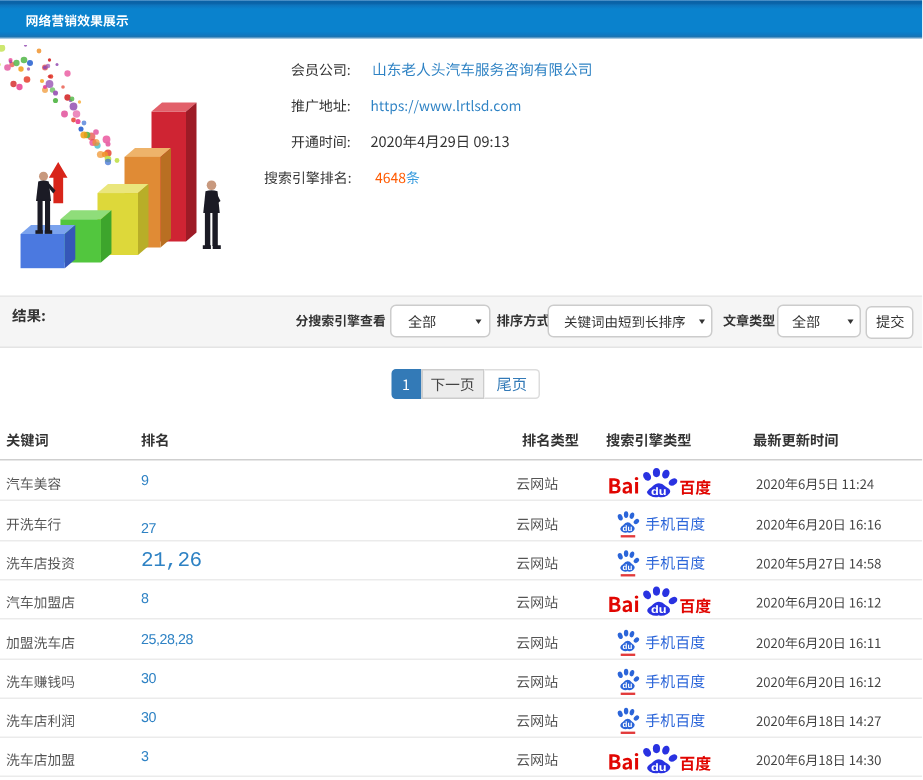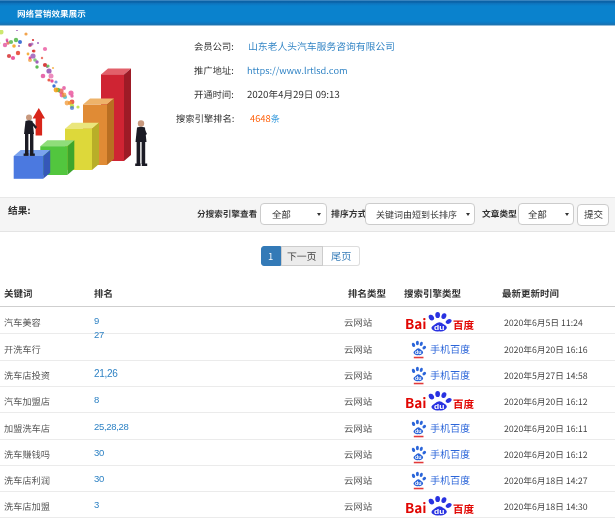--- a/index.html
+++ b/index.html
@@ -230,21 +230,21 @@
       <g transform="translate(47.9,0)">
         <path d="M0.6 -8.5H10.0V-7.2H0.6ZM2.6 -3.4H8.1V-2.3H2.6ZM2.7 -0.9H8.0V0.3H2.7ZM4.6 -8.0 6.1 -7.7Q6.0 -7.3 5.9 -6.8Q5.7 -6.4 5.6 -6.0Q5.5 -5.6 5.4 -5.3L4.2 -5.6Q4.3 -5.9 4.3 -6.4Q4.4 -6.8 4.5 -7.2Q4.5 -7.6 4.6 -8.0ZM1.7 -6.0H9.0V0.9H7.7V-4.8H3.0V0.9H1.7Z M13.3 -6.0H20.6V-5.0H13.3ZM13.3 -2.9H19.2V-1.9H13.3ZM14.7 -6.7H15.9V-4.3H17.8V-6.7H19.1V-3.3H14.7ZM18.8 -2.9H19.1L19.3 -2.9L20.1 -2.5Q19.7 -1.7 19.0 -1.1Q18.3 -0.5 17.4 -0.1Q16.5 0.3 15.5 0.5Q14.5 0.8 13.3 0.9Q13.3 0.7 13.1 0.3Q13.0 0.0 12.8 -0.2Q13.8 -0.3 14.8 -0.4Q15.7 -0.6 16.5 -0.9Q17.3 -1.2 17.9 -1.7Q18.5 -2.1 18.8 -2.7ZM15.1 -2.1Q15.7 -1.6 16.5 -1.1Q17.4 -0.7 18.5 -0.5Q19.6 -0.3 20.9 -0.2Q20.8 -0.0 20.6 0.2Q20.5 0.4 20.4 0.6Q20.2 0.8 20.2 0.9Q18.8 0.8 17.7 0.5Q16.5 0.2 15.6 -0.4Q14.7 -0.9 14.0 -1.7ZM12.4 -8.1H20.7V-6.9H12.4ZM11.8 -8.1H13.0V-5.3Q13.0 -4.6 13.0 -3.8Q13.0 -3.0 12.9 -2.1Q12.8 -1.3 12.6 -0.5Q12.4 0.3 12.0 0.9Q11.9 0.8 11.7 0.7Q11.5 0.6 11.2 0.5Q11.0 0.4 10.9 0.4Q11.2 -0.2 11.4 -1.0Q11.6 -1.7 11.6 -2.4Q11.7 -3.2 11.8 -3.9Q11.8 -4.6 11.8 -5.3ZM15.5 -8.8 16.8 -9.1Q17.0 -8.7 17.1 -8.3Q17.3 -7.9 17.3 -7.6L16.0 -7.3Q15.9 -7.6 15.8 -8.0Q15.7 -8.5 15.5 -8.8Z" fill="#e10602"></path>
       </g>
     </svg>
     <svg class="t" style="left:503.5px;top:325.5px" width="80" height="4">
       <path d="M0.4 0.0V-0.5Q1.4 -1.3 2.0 -2.1Q2.7 -2.8 3.0 -3.4Q3.3 -4.0 3.3 -4.6Q3.3 -4.9 3.2 -5.2Q3.1 -5.5 2.8 -5.7Q2.5 -5.8 2.1 -5.8Q1.7 -5.8 1.4 -5.6Q1.1 -5.4 0.8 -5.1L0.3 -5.6Q0.7 -6.0 1.2 -6.2Q1.6 -6.5 2.2 -6.5Q2.8 -6.5 3.2 -6.3Q3.6 -6.0 3.9 -5.6Q4.1 -5.2 4.1 -4.6Q4.1 -4.0 3.8 -3.3Q3.5 -2.7 2.9 -2.0Q2.3 -1.3 1.6 -0.6Q1.8 -0.6 2.1 -0.7Q2.4 -0.7 2.6 -0.7H4.4V0.0Z M7.2 0.1Q6.6 0.1 6.2 -0.3Q5.7 -0.6 5.5 -1.4Q5.3 -2.1 5.3 -3.2Q5.3 -4.3 5.5 -5.0Q5.7 -5.8 6.2 -6.1Q6.6 -6.5 7.2 -6.5Q7.9 -6.5 8.3 -6.1Q8.7 -5.8 9.0 -5.0Q9.2 -4.3 9.2 -3.2Q9.2 -2.1 9.0 -1.4Q8.7 -0.6 8.3 -0.3Q7.9 0.1 7.2 0.1ZM7.2 -0.5Q7.6 -0.5 7.9 -0.8Q8.2 -1.1 8.3 -1.7Q8.5 -2.3 8.5 -3.2Q8.5 -4.1 8.3 -4.7Q8.2 -5.3 7.9 -5.6Q7.6 -5.9 7.2 -5.9Q6.9 -5.9 6.6 -5.6Q6.3 -5.3 6.2 -4.7Q6.0 -4.1 6.0 -3.2Q6.0 -2.3 6.2 -1.7Q6.3 -1.1 6.6 -0.8Q6.9 -0.5 7.2 -0.5Z M10.0 0.0V-0.5Q11.0 -1.3 11.7 -2.1Q12.3 -2.8 12.6 -3.4Q13.0 -4.0 13.0 -4.6Q13.0 -4.9 12.8 -5.2Q12.7 -5.5 12.4 -5.7Q12.2 -5.8 11.8 -5.8Q11.4 -5.8 11.1 -5.6Q10.7 -5.4 10.5 -5.1L10.0 -5.6Q10.4 -6.0 10.8 -6.2Q11.3 -6.5 11.9 -6.5Q12.5 -6.5 12.9 -6.3Q13.3 -6.0 13.5 -5.6Q13.7 -5.2 13.7 -4.6Q13.7 -4.0 13.4 -3.3Q13.1 -2.7 12.6 -2.0Q12.0 -1.3 11.2 -0.6Q11.5 -0.6 11.8 -0.7Q12.0 -0.7 12.3 -0.7H14.0V0.0Z M16.9 0.1Q16.3 0.1 15.9 -0.3Q15.4 -0.6 15.2 -1.4Q14.9 -2.1 14.9 -3.2Q14.9 -4.3 15.2 -5.0Q15.4 -5.8 15.9 -6.1Q16.3 -6.5 16.9 -6.5Q17.5 -6.5 18.0 -6.1Q18.4 -5.8 18.6 -5.0Q18.9 -4.3 18.9 -3.2Q18.9 -2.1 18.6 -1.4Q18.4 -0.6 18.0 -0.3Q17.5 0.1 16.9 0.1ZM16.9 -0.5Q17.3 -0.5 17.5 -0.8Q17.8 -1.1 18.0 -1.7Q18.1 -2.3 18.1 -3.2Q18.1 -4.1 18.0 -4.7Q17.8 -5.3 17.5 -5.6Q17.3 -5.9 16.9 -5.9Q16.5 -5.9 16.3 -5.6Q16.0 -5.3 15.8 -4.7Q15.7 -4.1 15.7 -3.2Q15.7 -2.3 15.8 -1.7Q16.0 -1.1 16.3 -0.8Q16.5 -0.5 16.9 -0.5Z M21.7 -7.3 22.4 -7.2Q22.1 -6.5 21.8 -5.9Q21.5 -5.3 21.1 -4.8Q20.7 -4.3 20.3 -3.9Q20.3 -4.0 20.2 -4.0Q20.1 -4.1 19.9 -4.2Q19.8 -4.3 19.8 -4.3Q20.2 -4.7 20.5 -5.2Q20.9 -5.6 21.2 -6.2Q21.5 -6.8 21.7 -7.3ZM21.6 -6.3H27.2V-5.6H21.3ZM21.2 -4.3H27.0V-3.7H21.8V-1.6H21.2ZM19.7 -1.9H27.6V-1.3H19.7ZM23.8 -5.9H24.4V0.7H23.8Z M30.6 0.1Q30.2 0.1 29.8 -0.1Q29.4 -0.3 29.1 -0.7Q28.8 -1.1 28.7 -1.7Q28.5 -2.2 28.5 -3.0Q28.5 -4.0 28.7 -4.6Q28.9 -5.3 29.2 -5.7Q29.5 -6.1 30.0 -6.3Q30.4 -6.5 30.9 -6.5Q31.4 -6.5 31.7 -6.3Q32.1 -6.1 32.4 -5.8L31.9 -5.4Q31.7 -5.6 31.5 -5.7Q31.2 -5.8 30.9 -5.8Q30.4 -5.8 30.1 -5.6Q29.7 -5.3 29.5 -4.7Q29.2 -4.1 29.2 -3.0Q29.2 -2.2 29.4 -1.7Q29.6 -1.1 29.9 -0.8Q30.2 -0.5 30.6 -0.5Q30.9 -0.5 31.2 -0.7Q31.4 -0.9 31.6 -1.2Q31.7 -1.5 31.7 -2.0Q31.7 -2.4 31.6 -2.7Q31.5 -3.0 31.2 -3.2Q31.0 -3.4 30.6 -3.4Q30.3 -3.4 29.9 -3.2Q29.5 -3.0 29.2 -2.5L29.2 -3.1Q29.4 -3.4 29.6 -3.6Q29.9 -3.8 30.2 -3.9Q30.4 -4.0 30.7 -4.0Q31.2 -4.0 31.6 -3.7Q32.0 -3.5 32.2 -3.1Q32.5 -2.6 32.5 -2.0Q32.5 -1.3 32.2 -0.9Q32.0 -0.4 31.5 -0.1Q31.1 0.1 30.6 0.1Z M35.1 -6.8H39.6V-6.2H35.1ZM35.1 -4.8H39.6V-4.1H35.1ZM35.0 -2.7H39.6V-2.0H35.0ZM34.6 -6.8H35.3V-4.2Q35.3 -3.6 35.2 -3.0Q35.2 -2.3 35.0 -1.7Q34.8 -1.0 34.5 -0.4Q34.2 0.2 33.6 0.7Q33.5 0.6 33.5 0.5Q33.4 0.4 33.3 0.4Q33.2 0.3 33.1 0.2Q33.6 -0.2 33.9 -0.8Q34.2 -1.3 34.4 -1.9Q34.6 -2.5 34.6 -3.1Q34.6 -3.6 34.6 -4.2ZM39.3 -6.8H40.0V-0.3Q40.0 0.1 39.9 0.3Q39.8 0.4 39.5 0.5Q39.3 0.6 38.8 0.6Q38.4 0.7 37.7 0.7Q37.7 0.6 37.6 0.4Q37.6 0.3 37.5 0.2Q37.5 0.1 37.4 -0.0Q37.8 -0.0 38.1 -0.0Q38.4 -0.0 38.7 -0.0Q38.9 -0.0 39.0 -0.0Q39.2 -0.0 39.2 -0.1Q39.3 -0.1 39.3 -0.3Z M43.8 0.1Q43.3 0.1 42.9 -0.0Q42.6 -0.1 42.3 -0.3Q42.0 -0.5 41.8 -0.7L42.2 -1.3Q42.4 -1.1 42.6 -0.9Q42.8 -0.7 43.1 -0.6Q43.4 -0.5 43.7 -0.5Q44.1 -0.5 44.4 -0.7Q44.7 -0.9 44.9 -1.3Q45.1 -1.6 45.1 -2.0Q45.1 -2.7 44.7 -3.1Q44.4 -3.5 43.8 -3.5Q43.5 -3.5 43.2 -3.4Q43.0 -3.3 42.7 -3.1L42.3 -3.4L42.5 -6.4H45.6V-5.7H43.2L43.0 -3.9Q43.2 -4.0 43.5 -4.0Q43.7 -4.1 44.0 -4.1Q44.5 -4.1 45.0 -3.9Q45.4 -3.7 45.6 -3.2Q45.9 -2.8 45.9 -2.1Q45.9 -1.4 45.6 -0.9Q45.3 -0.4 44.8 -0.1Q44.4 0.1 43.8 0.1Z M47.9 -6.7H53.6V0.6H52.9V-6.1H48.6V0.6H47.9ZM48.4 -3.7H53.2V-3.1H48.4ZM48.3 -0.6H53.2V0.0H48.3Z M57.8 0.0V-0.7H59.2V-5.4H58.1V-5.9Q58.5 -6.0 58.8 -6.1Q59.1 -6.2 59.4 -6.4H60.0V-0.7H61.3V0.0Z M62.6 0.0V-0.7H64.0V-5.4H62.9V-5.9Q63.3 -6.0 63.6 -6.1Q64.0 -6.2 64.2 -6.4H64.8V-0.7H66.1V0.0Z M67.9 -3.4Q67.6 -3.4 67.5 -3.6Q67.3 -3.7 67.3 -4.0Q67.3 -4.3 67.5 -4.4Q67.6 -4.6 67.9 -4.6Q68.1 -4.6 68.3 -4.4Q68.5 -4.3 68.5 -4.0Q68.5 -3.7 68.3 -3.6Q68.1 -3.4 67.9 -3.4ZM67.9 0.1Q67.6 0.1 67.5 -0.1Q67.3 -0.2 67.3 -0.5Q67.3 -0.8 67.5 -0.9Q67.6 -1.1 67.9 -1.1Q68.1 -1.1 68.3 -0.9Q68.5 -0.8 68.5 -0.5Q68.5 -0.2 68.3 -0.1Q68.1 0.1 67.9 0.1Z M69.5 0.0V-0.5Q70.5 -1.3 71.1 -2.1Q71.8 -2.8 72.1 -3.4Q72.4 -4.0 72.4 -4.6Q72.4 -4.9 72.3 -5.2Q72.1 -5.5 71.9 -5.7Q71.6 -5.8 71.2 -5.8Q70.8 -5.8 70.5 -5.6Q70.2 -5.4 69.9 -5.1L69.4 -5.6Q69.8 -6.0 70.3 -6.2Q70.7 -6.5 71.3 -6.5Q71.9 -6.5 72.3 -6.3Q72.7 -6.0 73.0 -5.6Q73.2 -5.2 73.2 -4.6Q73.2 -4.0 72.9 -3.3Q72.6 -2.7 72.0 -2.0Q71.4 -1.3 70.7 -0.6Q70.9 -0.6 71.2 -0.7Q71.5 -0.7 71.7 -0.7H73.5V0.0Z M76.9 0.0V-4.3Q76.9 -4.6 76.9 -4.9Q76.9 -5.3 76.9 -5.5H76.9Q76.8 -5.3 76.6 -5.0Q76.5 -4.8 76.4 -4.6L74.9 -2.4H78.5V-1.8H74.1V-2.3L76.8 -6.4H77.6V0.0Z" fill="#444444"></path>
     </svg>
     <svg class="t" style="left:4.0px;top:352.5px" width="38" height="4">
       <path d="M0.8 -7.1H8.4V-6.5H0.8ZM0.5 -3.8H8.7V-3.2H0.5ZM6.0 -6.8H6.7V0.7H6.0ZM2.7 -6.8H3.4V-4.2Q3.4 -3.6 3.3 -2.9Q3.2 -2.2 3.0 -1.6Q2.8 -0.9 2.3 -0.3Q1.8 0.3 1.0 0.8Q1.0 0.7 0.9 0.6Q0.8 0.5 0.7 0.4Q0.6 0.3 0.5 0.3Q1.2 -0.2 1.7 -0.7Q2.1 -1.3 2.3 -1.8Q2.6 -2.4 2.6 -3.0Q2.7 -3.6 2.7 -4.2Z M12.0 -3.9H18.0V-3.2H12.0ZM13.1 -6.2H17.7V-5.6H13.1ZM14.7 -7.7H15.4V-3.6H14.7ZM13.2 -7.6 13.9 -7.5Q13.8 -6.8 13.6 -6.2Q13.4 -5.6 13.2 -5.1Q12.9 -4.6 12.6 -4.2Q12.6 -4.2 12.5 -4.3Q12.4 -4.4 12.2 -4.4Q12.1 -4.5 12.0 -4.6Q12.5 -5.1 12.8 -5.9Q13.1 -6.7 13.2 -7.6ZM15.5 -3.5H16.2V-0.3Q16.2 -0.1 16.2 -0.1Q16.3 -0.0 16.5 -0.0Q16.5 -0.0 16.6 -0.0Q16.7 -0.0 16.8 -0.0Q17.0 -0.0 17.1 -0.0Q17.2 -0.0 17.2 -0.0Q17.4 -0.0 17.4 -0.1Q17.5 -0.2 17.5 -0.5Q17.5 -0.8 17.5 -1.4Q17.6 -1.3 17.7 -1.3Q17.8 -1.2 18.0 -1.2Q18.1 -1.1 18.2 -1.1Q18.1 -0.4 18.0 -0.1Q18.0 0.3 17.8 0.5Q17.6 0.6 17.3 0.6Q17.3 0.6 17.1 0.6Q17.0 0.6 16.8 0.6Q16.7 0.6 16.6 0.6Q16.4 0.6 16.4 0.6Q16.0 0.6 15.8 0.5Q15.7 0.5 15.6 0.3Q15.5 0.1 15.5 -0.3ZM13.6 -3.4H14.3Q14.3 -2.6 14.2 -2.0Q14.1 -1.4 13.8 -0.8Q13.6 -0.3 13.2 0.1Q12.7 0.5 12.0 0.7Q12.0 0.7 11.9 0.6Q11.8 0.5 11.8 0.4Q11.7 0.3 11.6 0.2Q12.2 -0.0 12.6 -0.4Q13.0 -0.7 13.2 -1.2Q13.4 -1.6 13.5 -2.2Q13.6 -2.7 13.6 -3.4ZM10.0 -7.2 10.4 -7.6Q10.7 -7.5 11.0 -7.3Q11.3 -7.1 11.5 -6.9Q11.8 -6.7 12.0 -6.6L11.5 -6.0Q11.4 -6.2 11.1 -6.4Q10.9 -6.6 10.6 -6.8Q10.3 -7.0 10.0 -7.2ZM9.6 -4.7 9.9 -5.2Q10.2 -5.0 10.5 -4.9Q10.8 -4.7 11.1 -4.5Q11.4 -4.3 11.6 -4.2L11.2 -3.6Q11.0 -3.8 10.7 -4.0Q10.5 -4.2 10.1 -4.3Q9.8 -4.5 9.6 -4.7ZM9.8 0.2Q10.0 -0.2 10.3 -0.7Q10.5 -1.2 10.8 -1.7Q11.1 -2.3 11.3 -2.8L11.8 -2.4Q11.6 -1.9 11.4 -1.4Q11.1 -0.8 10.9 -0.3Q10.6 0.2 10.4 0.6Z M19.1 -6.4H26.9V-5.7H19.1ZM19.0 -1.7H27.1V-1.0H19.0ZM23.1 -5.1H23.8V0.7H23.1ZM19.9 -3.0Q19.9 -3.0 19.9 -3.2Q19.8 -3.3 19.8 -3.4Q19.7 -3.6 19.7 -3.7Q19.8 -3.7 20.0 -3.9Q20.1 -4.1 20.3 -4.4Q20.4 -4.6 20.6 -4.9Q20.8 -5.2 21.0 -5.7Q21.3 -6.2 21.5 -6.7Q21.7 -7.2 21.9 -7.8L22.7 -7.6Q22.4 -6.8 22.0 -6.0Q21.6 -5.3 21.2 -4.6Q20.8 -3.9 20.4 -3.4V-3.4Q20.4 -3.4 20.4 -3.3Q20.3 -3.3 20.2 -3.2Q20.1 -3.2 20.0 -3.1Q19.9 -3.0 19.9 -3.0ZM19.9 -3.0V-3.5L20.4 -3.7H26.3V-3.1H20.9Q20.7 -3.1 20.5 -3.1Q20.3 -3.1 20.1 -3.0Q20.0 -3.0 19.9 -3.0Z M31.6 -7.2H36.1V-6.5H31.6ZM34.3 -4.4H35.0V-0.1Q35.0 0.2 34.9 0.3Q34.8 0.5 34.6 0.6Q34.3 0.7 33.9 0.7Q33.5 0.7 32.8 0.7Q32.8 0.6 32.8 0.4Q32.7 0.2 32.6 0.0Q32.9 0.0 33.2 0.0Q33.5 0.1 33.8 0.1Q34.0 0.0 34.1 0.0Q34.2 0.0 34.2 -0.0Q34.3 -0.0 34.3 -0.2ZM31.2 -4.6H36.4V-4.0H31.2ZM29.4 -3.9 30.0 -4.5 30.0 -4.5V0.8H29.4ZM30.4 -5.8 31.1 -5.5Q30.7 -4.9 30.3 -4.4Q29.8 -3.8 29.3 -3.3Q28.8 -2.8 28.3 -2.4Q28.3 -2.5 28.2 -2.6Q28.1 -2.7 28.0 -2.8Q27.9 -2.9 27.8 -3.0Q28.3 -3.3 28.8 -3.8Q29.3 -4.2 29.7 -4.7Q30.1 -5.2 30.4 -5.8ZM30.1 -7.7 30.7 -7.5Q30.4 -7.1 30.0 -6.6Q29.6 -6.2 29.2 -5.8Q28.7 -5.5 28.3 -5.2Q28.3 -5.2 28.2 -5.4Q28.1 -5.5 28.1 -5.6Q28.0 -5.7 27.9 -5.7Q28.3 -6.0 28.7 -6.3Q29.1 -6.7 29.5 -7.0Q29.8 -7.4 30.1 -7.7Z" fill="#555555"></path>
     </svg>
-    <div class="abs" style="left:94px;top:330px;font-size:9.5px;color:#2e82c4;letter-spacing:-0.3px;font-family:'Liberation Sans',sans-serif;line-height:10px">27</div>
+    <div class="abs" style="left:94px;top:348px;font-size:9.5px;color:#2e82c4;letter-spacing:-0.3px;font-family:'Liberation Sans',sans-serif;line-height:10px">27</div>
     <svg class="t" style="left:344.0px;top:352.5px" width="30" height="4">
       <path d="M1.5 -7.1H7.9V-6.4H1.5ZM0.5 -4.5H8.9V-3.8H0.5ZM5.8 -2.6 6.5 -2.9Q6.9 -2.4 7.3 -1.8Q7.7 -1.2 8.1 -0.6Q8.5 -0.1 8.7 0.4L8.0 0.8Q7.8 0.3 7.4 -0.3Q7.1 -0.8 6.6 -1.5Q6.2 -2.1 5.8 -2.6ZM1.3 0.4Q1.3 0.3 1.3 0.2Q1.2 0.0 1.2 -0.1Q1.1 -0.3 1.1 -0.4Q1.2 -0.4 1.4 -0.6Q1.6 -0.8 1.8 -1.1Q1.9 -1.2 2.1 -1.5Q2.3 -1.9 2.6 -2.3Q2.9 -2.7 3.2 -3.3Q3.5 -3.8 3.7 -4.3L4.6 -4.0Q4.2 -3.3 3.7 -2.5Q3.3 -1.8 2.8 -1.2Q2.3 -0.5 1.9 -0.0V-0.0Q1.9 -0.0 1.8 0.0Q1.7 0.1 1.6 0.1Q1.5 0.2 1.4 0.3Q1.3 0.3 1.3 0.4ZM1.3 0.4 1.3 -0.2 1.9 -0.5 7.5 -0.9Q7.6 -0.8 7.6 -0.6Q7.7 -0.4 7.7 -0.2Q6.3 -0.1 5.4 -0.0Q4.4 0.0 3.7 0.1Q3.1 0.2 2.6 0.2Q2.2 0.2 2.0 0.3Q1.7 0.3 1.6 0.3Q1.4 0.4 1.3 0.4Z M13.2 -6.0 13.8 -5.9Q13.5 -4.2 13.0 -2.8Q12.5 -1.4 11.6 -0.4Q11.5 -0.5 11.4 -0.6Q11.3 -0.6 11.2 -0.7Q11.1 -0.8 11.0 -0.8Q11.6 -1.4 12.0 -2.2Q12.5 -3.0 12.7 -4.0Q13.0 -4.9 13.2 -6.0ZM15.9 -6.0 16.5 -5.9Q16.2 -4.1 15.7 -2.7Q15.1 -1.3 14.2 -0.4Q14.1 -0.4 14.0 -0.5Q13.9 -0.6 13.8 -0.6Q13.7 -0.7 13.6 -0.8Q14.3 -1.3 14.7 -2.1Q15.1 -2.9 15.4 -3.9Q15.7 -4.9 15.9 -6.0ZM11.2 -5.0 11.7 -5.4Q12.0 -5.0 12.4 -4.6Q12.7 -4.1 13.1 -3.6Q13.4 -3.1 13.7 -2.7Q14.0 -2.3 14.2 -1.9L13.7 -1.5Q13.5 -1.8 13.2 -2.3Q12.9 -2.7 12.6 -3.2Q12.3 -3.7 11.9 -4.2Q11.6 -4.6 11.2 -5.0ZM13.9 -5.0 14.4 -5.4Q14.8 -5.0 15.1 -4.5Q15.5 -4.0 15.9 -3.5Q16.2 -2.9 16.5 -2.5Q16.7 -2.0 16.9 -1.6L16.4 -1.2Q16.2 -1.6 16.0 -2.1Q15.7 -2.6 15.4 -3.1Q15.0 -3.6 14.7 -4.1Q14.3 -4.6 13.9 -5.0ZM10.2 -7.3H17.7V-6.7H10.9V0.7H10.2ZM17.3 -7.3H18.0V-0.2Q18.0 0.1 17.9 0.3Q17.8 0.5 17.6 0.6Q17.3 0.7 16.9 0.7Q16.5 0.7 15.9 0.7Q15.9 0.6 15.8 0.5Q15.8 0.4 15.7 0.2Q15.7 0.1 15.6 0.0Q15.9 0.0 16.2 0.0Q16.5 0.0 16.7 0.0Q17.0 0.0 17.1 0.0Q17.2 0.0 17.2 -0.0Q17.3 -0.1 17.3 -0.2Z M19.3 -6.1H23.0V-5.5H19.3ZM19.2 -0.9Q19.7 -1.0 20.3 -1.1Q20.9 -1.3 21.6 -1.4Q22.2 -1.6 22.9 -1.7L23.0 -1.1Q22.0 -0.9 21.1 -0.6Q20.1 -0.4 19.4 -0.2ZM19.7 -4.9 20.3 -5.0Q20.4 -4.5 20.5 -3.9Q20.6 -3.3 20.7 -2.7Q20.7 -2.1 20.8 -1.7L20.2 -1.6Q20.2 -2.0 20.1 -2.6Q20.0 -3.2 19.9 -3.8Q19.8 -4.4 19.7 -4.9ZM21.9 -5.2 22.6 -5.0Q22.5 -4.6 22.4 -4.0Q22.3 -3.5 22.2 -3.0Q22.1 -2.5 22.0 -2.0Q21.9 -1.5 21.8 -1.2L21.3 -1.3Q21.4 -1.7 21.5 -2.2Q21.5 -2.6 21.6 -3.2Q21.7 -3.7 21.8 -4.2Q21.9 -4.7 21.9 -5.2ZM20.4 -7.7 21.1 -7.8Q21.3 -7.5 21.4 -7.1Q21.6 -6.7 21.7 -6.4L21.1 -6.2Q21.0 -6.5 20.8 -6.9Q20.6 -7.3 20.4 -7.7ZM25.1 -5.9H27.8V-5.3H25.1ZM23.5 -0.4H27.1V0.3H23.5ZM24.7 -7.9H25.4V-3.1H24.7ZM23.2 -3.4H27.4V0.7H26.7V-2.7H23.9V0.7H23.2Z" fill="#555555"></path>
     </svg>
     <svg class="t" style="left:411.4px;top:352.5px" width="60" height="4">
       <g transform="translate(0,2.5) scale(0.156) translate(0,-92)">
         <g fill="#2b65d9">
           <ellipse cx="16" cy="24" rx="10" ry="14" transform="rotate(-22 16 24)"></ellipse>
           <ellipse cx="41" cy="12" rx="9.5" ry="14.5"></ellipse>
           <ellipse cx="66" cy="17" rx="9.5" ry="14" transform="rotate(16 66 17)"></ellipse>
           <ellipse cx="85" cy="42" rx="9.5" ry="13" transform="rotate(48 85 42)"></ellipse>
@@ -256,21 +256,21 @@
       <g transform="translate(19.1,0)">
         <path d="M8.0 -8.4 8.5 -7.8Q7.9 -7.6 7.0 -7.4Q6.1 -7.3 5.2 -7.2Q4.2 -7.0 3.2 -7.0Q2.2 -6.9 1.3 -6.9Q1.3 -7.0 1.3 -7.2Q1.2 -7.4 1.2 -7.5Q2.0 -7.6 3.0 -7.6Q4.0 -7.7 4.9 -7.8Q5.8 -7.9 6.6 -8.1Q7.4 -8.2 8.0 -8.4ZM1.2 -5.6H9.0V-4.8H1.2ZM0.5 -3.2H9.5V-2.5H0.5ZM4.6 -7.3H5.4V-0.2Q5.4 0.2 5.3 0.3Q5.1 0.5 4.9 0.6Q4.6 0.7 4.1 0.7Q3.6 0.8 2.8 0.8Q2.8 0.7 2.7 0.5Q2.6 0.4 2.6 0.2Q2.5 0.1 2.5 0.0Q2.9 0.0 3.3 0.0Q3.6 0.0 3.9 0.0Q4.2 0.0 4.3 0.0Q4.5 0.0 4.6 -0.0Q4.6 -0.1 4.6 -0.3Z M15.4 -7.8H17.9V-7.1H15.4ZM15.0 -7.8H15.7V-4.6Q15.7 -4.0 15.6 -3.3Q15.6 -2.6 15.4 -1.8Q15.3 -1.1 14.9 -0.4Q14.6 0.2 14.1 0.8Q14.0 0.7 13.9 0.6Q13.8 0.5 13.7 0.5Q13.6 0.4 13.5 0.3Q14.0 -0.2 14.3 -0.8Q14.6 -1.4 14.7 -2.1Q14.9 -2.7 14.9 -3.4Q15.0 -4.0 15.0 -4.6ZM17.6 -7.8H18.3V-0.6Q18.3 -0.4 18.3 -0.2Q18.4 -0.1 18.4 -0.1Q18.5 0.0 18.6 0.0Q18.6 0.0 18.7 0.0Q18.8 0.0 18.9 0.0Q19.0 0.0 19.1 -0.1Q19.1 -0.1 19.1 -0.2Q19.2 -0.3 19.2 -0.5Q19.2 -0.6 19.2 -1.0Q19.2 -1.4 19.2 -1.9Q19.3 -1.8 19.5 -1.7Q19.6 -1.6 19.8 -1.6Q19.8 -1.3 19.8 -1.0Q19.8 -0.6 19.7 -0.4Q19.7 -0.1 19.7 0.0Q19.6 0.4 19.4 0.6Q19.3 0.6 19.2 0.7Q19.1 0.7 18.9 0.7Q18.8 0.7 18.6 0.7Q18.5 0.7 18.4 0.7Q18.2 0.7 18.1 0.7Q17.9 0.6 17.8 0.5Q17.7 0.4 17.7 0.3Q17.6 0.2 17.6 -0.0Q17.6 -0.3 17.6 -0.7ZM10.5 -6.3H14.4V-5.5H10.5ZM12.2 -8.4H12.9V0.8H12.2ZM12.1 -5.8 12.6 -5.6Q12.5 -5.0 12.3 -4.4Q12.1 -3.7 11.8 -3.1Q11.6 -2.5 11.3 -2.0Q11.0 -1.4 10.7 -1.1Q10.6 -1.2 10.5 -1.4Q10.4 -1.6 10.3 -1.7Q10.6 -2.1 10.8 -2.6Q11.1 -3.0 11.4 -3.6Q11.6 -4.1 11.8 -4.7Q12.0 -5.3 12.1 -5.8ZM12.8 -4.7Q12.9 -4.6 13.2 -4.4Q13.4 -4.1 13.7 -3.8Q13.9 -3.6 14.1 -3.3Q14.4 -3.1 14.4 -3.0L14.0 -2.3Q13.9 -2.5 13.7 -2.8Q13.5 -3.1 13.2 -3.4Q13.0 -3.7 12.8 -3.9Q12.6 -4.2 12.5 -4.4Z M20.6 -7.9H29.4V-7.1H20.6ZM22.3 -3.1H27.9V-2.4H22.3ZM22.3 -0.5H27.8V0.2H22.3ZM24.5 -7.6 25.4 -7.4Q25.3 -7.0 25.2 -6.6Q25.1 -6.2 25.0 -5.8Q24.9 -5.5 24.8 -5.2L24.1 -5.4Q24.2 -5.7 24.3 -6.1Q24.4 -6.5 24.4 -6.9Q24.5 -7.3 24.5 -7.6ZM21.8 -5.6H28.4V0.8H27.6V-4.9H22.5V0.8H21.8Z M32.3 -5.6H39.4V-5.0H32.3ZM32.4 -2.7H38.1V-2.0H32.4ZM33.9 -6.4H34.6V-3.9H37.0V-6.4H37.7V-3.3H33.9ZM37.9 -2.7H38.1L38.2 -2.7L38.7 -2.4Q38.3 -1.7 37.6 -1.1Q36.9 -0.6 36.0 -0.2Q35.2 0.2 34.2 0.4Q33.3 0.6 32.2 0.7Q32.2 0.6 32.1 0.4Q32.0 0.2 31.9 0.1Q32.9 0.0 33.8 -0.2Q34.7 -0.4 35.5 -0.7Q36.3 -1.0 36.9 -1.5Q37.6 -1.9 37.9 -2.5ZM34.0 -2.1Q34.5 -1.5 35.3 -1.0Q36.2 -0.5 37.3 -0.3Q38.4 0.0 39.6 0.1Q39.5 0.2 39.5 0.3Q39.4 0.5 39.3 0.6Q39.2 0.7 39.2 0.8Q37.9 0.6 36.8 0.3Q35.7 -0.0 34.8 -0.6Q33.9 -1.1 33.3 -1.9ZM31.6 -7.4H39.5V-6.7H31.6ZM31.3 -7.4H32.0V-4.7Q32.0 -4.1 32.0 -3.4Q31.9 -2.7 31.8 -1.9Q31.7 -1.2 31.5 -0.5Q31.4 0.2 31.0 0.8Q31.0 0.7 30.8 0.7Q30.7 0.6 30.6 0.5Q30.5 0.5 30.4 0.5Q30.7 -0.1 30.9 -0.8Q31.0 -1.4 31.1 -2.1Q31.2 -2.8 31.2 -3.5Q31.3 -4.1 31.3 -4.7ZM34.7 -8.3 35.5 -8.5Q35.7 -8.1 35.8 -7.8Q36.0 -7.4 36.1 -7.2L35.3 -7.0Q35.2 -7.2 35.1 -7.6Q34.9 -8.0 34.7 -8.3Z" fill="#2b65d9"></path>
       </g>
     </svg>
     <svg class="t" style="left:503.5px;top:352.5px" width="85" height="4">
       <path d="M0.4 0.0V-0.5Q1.4 -1.3 2.0 -2.1Q2.7 -2.8 3.0 -3.4Q3.3 -4.0 3.3 -4.6Q3.3 -4.9 3.2 -5.2Q3.1 -5.5 2.8 -5.7Q2.5 -5.8 2.1 -5.8Q1.7 -5.8 1.4 -5.6Q1.1 -5.4 0.8 -5.1L0.3 -5.6Q0.7 -6.0 1.2 -6.2Q1.6 -6.5 2.2 -6.5Q2.8 -6.5 3.2 -6.3Q3.6 -6.0 3.9 -5.6Q4.1 -5.2 4.1 -4.6Q4.1 -4.0 3.8 -3.3Q3.5 -2.7 2.9 -2.0Q2.3 -1.3 1.6 -0.6Q1.8 -0.6 2.1 -0.7Q2.4 -0.7 2.6 -0.7H4.4V0.0Z M7.2 0.1Q6.6 0.1 6.2 -0.3Q5.7 -0.6 5.5 -1.4Q5.3 -2.1 5.3 -3.2Q5.3 -4.3 5.5 -5.0Q5.7 -5.8 6.2 -6.1Q6.6 -6.5 7.2 -6.5Q7.9 -6.5 8.3 -6.1Q8.7 -5.8 9.0 -5.0Q9.2 -4.3 9.2 -3.2Q9.2 -2.1 9.0 -1.4Q8.7 -0.6 8.3 -0.3Q7.9 0.1 7.2 0.1ZM7.2 -0.5Q7.6 -0.5 7.9 -0.8Q8.2 -1.1 8.3 -1.7Q8.5 -2.3 8.5 -3.2Q8.5 -4.1 8.3 -4.7Q8.2 -5.3 7.9 -5.6Q7.6 -5.9 7.2 -5.9Q6.9 -5.9 6.6 -5.6Q6.3 -5.3 6.2 -4.7Q6.0 -4.1 6.0 -3.2Q6.0 -2.3 6.2 -1.7Q6.3 -1.1 6.6 -0.8Q6.9 -0.5 7.2 -0.5Z M10.0 0.0V-0.5Q11.0 -1.3 11.7 -2.1Q12.3 -2.8 12.6 -3.4Q13.0 -4.0 13.0 -4.6Q13.0 -4.9 12.8 -5.2Q12.7 -5.5 12.4 -5.7Q12.2 -5.8 11.8 -5.8Q11.4 -5.8 11.1 -5.6Q10.7 -5.4 10.5 -5.1L10.0 -5.6Q10.4 -6.0 10.8 -6.2Q11.3 -6.5 11.9 -6.5Q12.5 -6.5 12.9 -6.3Q13.3 -6.0 13.5 -5.6Q13.7 -5.2 13.7 -4.6Q13.7 -4.0 13.4 -3.3Q13.1 -2.7 12.6 -2.0Q12.0 -1.3 11.2 -0.6Q11.5 -0.6 11.8 -0.7Q12.0 -0.7 12.3 -0.7H14.0V0.0Z M16.9 0.1Q16.3 0.1 15.9 -0.3Q15.4 -0.6 15.2 -1.4Q14.9 -2.1 14.9 -3.2Q14.9 -4.3 15.2 -5.0Q15.4 -5.8 15.9 -6.1Q16.3 -6.5 16.9 -6.5Q17.5 -6.5 18.0 -6.1Q18.4 -5.8 18.6 -5.0Q18.9 -4.3 18.9 -3.2Q18.9 -2.1 18.6 -1.4Q18.4 -0.6 18.0 -0.3Q17.5 0.1 16.9 0.1ZM16.9 -0.5Q17.3 -0.5 17.5 -0.8Q17.8 -1.1 18.0 -1.7Q18.1 -2.3 18.1 -3.2Q18.1 -4.1 18.0 -4.7Q17.8 -5.3 17.5 -5.6Q17.3 -5.9 16.9 -5.9Q16.5 -5.9 16.3 -5.6Q16.0 -5.3 15.8 -4.7Q15.7 -4.1 15.7 -3.2Q15.7 -2.3 15.8 -1.7Q16.0 -1.1 16.3 -0.8Q16.5 -0.5 16.9 -0.5Z M21.7 -7.3 22.4 -7.2Q22.1 -6.5 21.8 -5.9Q21.5 -5.3 21.1 -4.8Q20.7 -4.3 20.3 -3.9Q20.3 -4.0 20.2 -4.0Q20.1 -4.1 19.9 -4.2Q19.8 -4.3 19.8 -4.3Q20.2 -4.7 20.5 -5.2Q20.9 -5.6 21.2 -6.2Q21.5 -6.8 21.7 -7.3ZM21.6 -6.3H27.2V-5.6H21.3ZM21.2 -4.3H27.0V-3.7H21.8V-1.6H21.2ZM19.7 -1.9H27.6V-1.3H19.7ZM23.8 -5.9H24.4V0.7H23.8Z M30.6 0.1Q30.2 0.1 29.8 -0.1Q29.4 -0.3 29.1 -0.7Q28.8 -1.1 28.7 -1.7Q28.5 -2.2 28.5 -3.0Q28.5 -4.0 28.7 -4.6Q28.9 -5.3 29.2 -5.7Q29.5 -6.1 30.0 -6.3Q30.4 -6.5 30.9 -6.5Q31.4 -6.5 31.7 -6.3Q32.1 -6.1 32.4 -5.8L31.9 -5.4Q31.7 -5.6 31.5 -5.7Q31.2 -5.8 30.9 -5.8Q30.4 -5.8 30.1 -5.6Q29.7 -5.3 29.5 -4.7Q29.2 -4.1 29.2 -3.0Q29.2 -2.2 29.4 -1.7Q29.6 -1.1 29.9 -0.8Q30.2 -0.5 30.6 -0.5Q30.9 -0.5 31.2 -0.7Q31.4 -0.9 31.6 -1.2Q31.7 -1.5 31.7 -2.0Q31.7 -2.4 31.6 -2.7Q31.5 -3.0 31.2 -3.2Q31.0 -3.4 30.6 -3.4Q30.3 -3.4 29.9 -3.2Q29.5 -3.0 29.2 -2.5L29.2 -3.1Q29.4 -3.4 29.6 -3.6Q29.9 -3.8 30.2 -3.9Q30.4 -4.0 30.7 -4.0Q31.2 -4.0 31.6 -3.7Q32.0 -3.5 32.2 -3.1Q32.5 -2.6 32.5 -2.0Q32.5 -1.3 32.2 -0.9Q32.0 -0.4 31.5 -0.1Q31.1 0.1 30.6 0.1Z M35.1 -6.8H39.6V-6.2H35.1ZM35.1 -4.8H39.6V-4.1H35.1ZM35.0 -2.7H39.6V-2.0H35.0ZM34.6 -6.8H35.3V-4.2Q35.3 -3.6 35.2 -3.0Q35.2 -2.3 35.0 -1.7Q34.8 -1.0 34.5 -0.4Q34.2 0.2 33.6 0.7Q33.5 0.6 33.5 0.5Q33.4 0.4 33.3 0.4Q33.2 0.3 33.1 0.2Q33.6 -0.2 33.9 -0.8Q34.2 -1.3 34.4 -1.9Q34.6 -2.5 34.6 -3.1Q34.6 -3.6 34.6 -4.2ZM39.3 -6.8H40.0V-0.3Q40.0 0.1 39.9 0.3Q39.8 0.4 39.5 0.5Q39.3 0.6 38.8 0.6Q38.4 0.7 37.7 0.7Q37.7 0.6 37.6 0.4Q37.6 0.3 37.5 0.2Q37.5 0.1 37.4 -0.0Q37.8 -0.0 38.1 -0.0Q38.4 -0.0 38.7 -0.0Q38.9 -0.0 39.0 -0.0Q39.2 -0.0 39.2 -0.1Q39.3 -0.1 39.3 -0.3Z M41.9 0.0V-0.5Q42.9 -1.3 43.6 -2.1Q44.2 -2.8 44.5 -3.4Q44.8 -4.0 44.8 -4.6Q44.8 -4.9 44.7 -5.2Q44.6 -5.5 44.3 -5.7Q44.1 -5.8 43.7 -5.8Q43.3 -5.8 43.0 -5.6Q42.6 -5.4 42.3 -5.1L41.9 -5.6Q42.3 -6.0 42.7 -6.2Q43.2 -6.5 43.8 -6.5Q44.3 -6.5 44.8 -6.3Q45.2 -6.0 45.4 -5.6Q45.6 -5.2 45.6 -4.6Q45.6 -4.0 45.3 -3.3Q45.0 -2.7 44.4 -2.0Q43.9 -1.3 43.1 -0.6Q43.4 -0.6 43.7 -0.7Q43.9 -0.7 44.2 -0.7H45.9V0.0Z M48.8 0.1Q48.2 0.1 47.7 -0.3Q47.3 -0.6 47.0 -1.4Q46.8 -2.1 46.8 -3.2Q46.8 -4.3 47.0 -5.0Q47.3 -5.8 47.7 -6.1Q48.2 -6.5 48.8 -6.5Q49.4 -6.5 49.8 -6.1Q50.3 -5.8 50.5 -5.0Q50.8 -4.3 50.8 -3.2Q50.8 -2.1 50.5 -1.4Q50.3 -0.6 49.8 -0.3Q49.4 0.1 48.8 0.1ZM48.8 -0.5Q49.2 -0.5 49.4 -0.8Q49.7 -1.1 49.9 -1.7Q50.0 -2.3 50.0 -3.2Q50.0 -4.1 49.9 -4.7Q49.7 -5.3 49.4 -5.6Q49.2 -5.9 48.8 -5.9Q48.4 -5.9 48.2 -5.6Q47.9 -5.3 47.7 -4.7Q47.6 -4.1 47.6 -3.2Q47.6 -2.3 47.7 -1.7Q47.9 -1.1 48.2 -0.8Q48.4 -0.5 48.8 -0.5Z M52.7 -6.7H58.4V0.6H57.7V-6.1H53.4V0.6H52.7ZM53.2 -3.7H58.0V-3.1H53.2ZM53.2 -0.6H58.1V0.0H53.2Z M62.6 0.0V-0.7H64.0V-5.4H62.9V-5.9Q63.3 -6.0 63.6 -6.1Q64.0 -6.2 64.2 -6.4H64.8V-0.7H66.1V0.0Z M69.3 0.1Q68.8 0.1 68.5 -0.1Q68.1 -0.3 67.8 -0.7Q67.5 -1.1 67.3 -1.7Q67.2 -2.2 67.2 -3.0Q67.2 -4.0 67.4 -4.6Q67.5 -5.3 67.9 -5.7Q68.2 -6.1 68.6 -6.3Q69.1 -6.5 69.5 -6.5Q70.0 -6.5 70.4 -6.3Q70.8 -6.1 71.0 -5.8L70.6 -5.4Q70.4 -5.6 70.1 -5.7Q69.8 -5.8 69.6 -5.8Q69.1 -5.8 68.7 -5.6Q68.4 -5.3 68.1 -4.7Q67.9 -4.1 67.9 -3.0Q67.9 -2.2 68.1 -1.7Q68.2 -1.1 68.5 -0.8Q68.9 -0.5 69.3 -0.5Q69.6 -0.5 69.8 -0.7Q70.1 -0.9 70.2 -1.2Q70.4 -1.5 70.4 -2.0Q70.4 -2.4 70.2 -2.7Q70.1 -3.0 69.9 -3.2Q69.6 -3.4 69.2 -3.4Q68.9 -3.4 68.6 -3.2Q68.2 -3.0 67.9 -2.5L67.9 -3.1Q68.1 -3.4 68.3 -3.6Q68.5 -3.8 68.8 -3.9Q69.1 -4.0 69.4 -4.0Q69.9 -4.0 70.3 -3.7Q70.7 -3.5 70.9 -3.1Q71.1 -2.6 71.1 -2.0Q71.1 -1.3 70.9 -0.9Q70.6 -0.4 70.2 -0.1Q69.8 0.1 69.3 0.1Z M72.7 -3.4Q72.5 -3.4 72.3 -3.6Q72.1 -3.7 72.1 -4.0Q72.1 -4.3 72.3 -4.4Q72.5 -4.6 72.7 -4.6Q73.0 -4.6 73.1 -4.4Q73.3 -4.3 73.3 -4.0Q73.3 -3.7 73.1 -3.6Q73.0 -3.4 72.7 -3.4ZM72.7 0.1Q72.5 0.1 72.3 -0.1Q72.1 -0.2 72.1 -0.5Q72.1 -0.8 72.3 -0.9Q72.5 -1.1 72.7 -1.1Q73.0 -1.1 73.1 -0.9Q73.3 -0.8 73.3 -0.5Q73.3 -0.2 73.1 -0.1Q73.0 0.1 72.7 0.1Z M74.7 0.0V-0.7H76.1V-5.4H75.0V-5.9Q75.4 -6.0 75.7 -6.1Q76.0 -6.2 76.3 -6.4H76.9V-0.7H78.2V0.0Z M81.4 0.1Q80.9 0.1 80.5 -0.1Q80.1 -0.3 79.8 -0.7Q79.6 -1.1 79.4 -1.7Q79.2 -2.2 79.2 -3.0Q79.2 -4.0 79.4 -4.6Q79.6 -5.3 80.0 -5.7Q80.3 -6.1 80.7 -6.3Q81.1 -6.5 81.6 -6.5Q82.1 -6.5 82.5 -6.3Q82.8 -6.1 83.1 -5.8L82.6 -5.4Q82.5 -5.6 82.2 -5.7Q81.9 -5.8 81.6 -5.8Q81.2 -5.8 80.8 -5.6Q80.4 -5.3 80.2 -4.7Q80.0 -4.1 80.0 -3.0Q80.0 -2.2 80.1 -1.7Q80.3 -1.1 80.6 -0.8Q80.9 -0.5 81.4 -0.5Q81.7 -0.5 81.9 -0.7Q82.2 -0.9 82.3 -1.2Q82.5 -1.5 82.5 -2.0Q82.5 -2.4 82.3 -2.7Q82.2 -3.0 81.9 -3.2Q81.7 -3.4 81.3 -3.4Q81.0 -3.4 80.6 -3.2Q80.3 -3.0 80.0 -2.5L79.9 -3.1Q80.1 -3.4 80.4 -3.6Q80.6 -3.8 80.9 -3.9Q81.2 -4.0 81.4 -4.0Q82.0 -4.0 82.4 -3.7Q82.8 -3.5 83.0 -3.1Q83.2 -2.6 83.2 -2.0Q83.2 -1.3 83.0 -0.9Q82.7 -0.4 82.3 -0.1Q81.9 0.1 81.4 0.1Z" fill="#444444"></path>
     </svg>
     <svg class="t" style="left:4.0px;top:378.5px" width="48" height="4">
       <path d="M2.8 -3.9H8.8V-3.2H2.8ZM3.9 -6.2H8.5V-5.6H3.9ZM5.5 -7.7H6.2V-3.6H5.5ZM4.0 -7.6 4.7 -7.5Q4.6 -6.8 4.4 -6.2Q4.2 -5.6 4.0 -5.1Q3.7 -4.6 3.4 -4.2Q3.4 -4.2 3.3 -4.3Q3.2 -4.4 3.0 -4.4Q2.9 -4.5 2.8 -4.6Q3.3 -5.1 3.6 -5.9Q3.9 -6.7 4.0 -7.6ZM6.3 -3.5H7.0V-0.3Q7.0 -0.1 7.0 -0.1Q7.1 -0.0 7.3 -0.0Q7.3 -0.0 7.4 -0.0Q7.5 -0.0 7.6 -0.0Q7.8 -0.0 7.9 -0.0Q8.0 -0.0 8.0 -0.0Q8.2 -0.0 8.2 -0.1Q8.3 -0.2 8.3 -0.5Q8.3 -0.8 8.3 -1.4Q8.4 -1.3 8.5 -1.3Q8.6 -1.2 8.8 -1.2Q8.9 -1.1 9.0 -1.1Q8.9 -0.4 8.8 -0.1Q8.8 0.3 8.6 0.5Q8.4 0.6 8.1 0.6Q8.1 0.6 7.9 0.6Q7.8 0.6 7.6 0.6Q7.5 0.6 7.4 0.6Q7.2 0.6 7.2 0.6Q6.8 0.6 6.6 0.5Q6.5 0.5 6.4 0.3Q6.3 0.1 6.3 -0.3ZM4.4 -3.4H5.1Q5.1 -2.6 5.0 -2.0Q4.9 -1.4 4.6 -0.8Q4.4 -0.3 4.0 0.1Q3.5 0.5 2.8 0.7Q2.8 0.7 2.7 0.6Q2.6 0.5 2.6 0.4Q2.5 0.3 2.4 0.2Q3.0 -0.0 3.4 -0.4Q3.8 -0.7 4.0 -1.2Q4.2 -1.6 4.3 -2.2Q4.4 -2.7 4.4 -3.4ZM0.8 -7.2 1.2 -7.6Q1.5 -7.5 1.8 -7.3Q2.1 -7.1 2.3 -6.9Q2.6 -6.7 2.8 -6.6L2.3 -6.0Q2.2 -6.2 1.9 -6.4Q1.7 -6.6 1.4 -6.8Q1.1 -7.0 0.8 -7.2ZM0.4 -4.7 0.7 -5.2Q1.0 -5.0 1.3 -4.9Q1.6 -4.7 1.9 -4.5Q2.2 -4.3 2.4 -4.2L2.0 -3.6Q1.8 -3.8 1.5 -4.0Q1.3 -4.2 0.9 -4.3Q0.6 -4.5 0.4 -4.7ZM0.6 0.2Q0.8 -0.2 1.1 -0.7Q1.3 -1.2 1.6 -1.7Q1.9 -2.3 2.1 -2.8L2.6 -2.4Q2.4 -1.9 2.2 -1.4Q1.9 -0.8 1.7 -0.3Q1.4 0.2 1.2 0.6Z M9.9 -6.4H17.7V-5.7H9.9ZM9.8 -1.7H17.9V-1.0H9.8ZM13.9 -5.1H14.6V0.7H13.9ZM10.7 -3.0Q10.7 -3.0 10.7 -3.2Q10.6 -3.3 10.6 -3.4Q10.5 -3.6 10.5 -3.7Q10.6 -3.7 10.8 -3.9Q10.9 -4.1 11.1 -4.4Q11.2 -4.6 11.4 -4.9Q11.6 -5.2 11.8 -5.7Q12.1 -6.2 12.3 -6.7Q12.5 -7.2 12.7 -7.8L13.5 -7.6Q13.2 -6.8 12.8 -6.0Q12.4 -5.3 12.0 -4.6Q11.6 -3.9 11.2 -3.4V-3.4Q11.2 -3.4 11.2 -3.3Q11.1 -3.3 11.0 -3.2Q10.9 -3.2 10.8 -3.1Q10.7 -3.0 10.7 -3.0ZM10.7 -3.0V-3.5L11.2 -3.7H17.1V-3.1H11.7Q11.5 -3.1 11.3 -3.1Q11.1 -3.1 10.9 -3.0Q10.8 -3.0 10.7 -3.0Z M23.4 -4.5H26.8V-3.9H23.4ZM21.4 -0.4H26.0V0.2H21.4ZM23.1 -5.6H23.8V-2.3H23.1ZM21.1 -2.7H26.4V0.6H25.7V-2.0H21.8V0.6H21.1ZM19.9 -6.6H27.1V-5.9H19.9ZM19.6 -6.6H20.3V-4.2Q20.3 -3.7 20.2 -3.0Q20.2 -2.4 20.1 -1.7Q20.0 -1.0 19.8 -0.4Q19.6 0.2 19.3 0.7Q19.2 0.7 19.1 0.6Q19.0 0.5 18.9 0.4Q18.8 0.4 18.7 0.3Q19.0 -0.2 19.2 -0.7Q19.3 -1.3 19.4 -1.9Q19.5 -2.5 19.5 -3.1Q19.6 -3.7 19.6 -4.2ZM22.7 -7.5 23.4 -7.7Q23.6 -7.4 23.8 -7.1Q23.9 -6.7 24.0 -6.4L23.3 -6.2Q23.2 -6.5 23.1 -6.9Q22.9 -7.2 22.7 -7.5Z M27.9 -2.9Q28.5 -3.0 29.2 -3.2Q30.0 -3.4 30.8 -3.7L30.9 -3.0Q30.2 -2.8 29.4 -2.6Q28.7 -2.4 28.1 -2.2ZM28.0 -5.9H31.1V-5.2H28.0ZM29.3 -7.7H30.0V-0.1Q30.0 0.1 29.9 0.3Q29.8 0.5 29.6 0.5Q29.4 0.6 29.1 0.6Q28.8 0.7 28.4 0.7Q28.3 0.5 28.3 0.3Q28.2 0.2 28.2 0.0Q28.5 0.0 28.7 0.0Q29.0 0.0 29.1 0.0Q29.2 0.0 29.2 -0.0Q29.3 -0.0 29.3 -0.1ZM32.1 -7.4H34.5V-6.8H32.1ZM31.1 -3.7H35.3V-3.0H31.1ZM35.1 -3.7H35.2L35.3 -3.7L35.8 -3.5Q35.5 -2.6 34.9 -1.9Q34.4 -1.2 33.8 -0.7Q33.1 -0.2 32.3 0.2Q31.5 0.5 30.7 0.8Q30.6 0.7 30.6 0.5Q30.5 0.4 30.5 0.3Q30.4 0.2 30.3 0.1Q31.1 -0.0 31.9 -0.3Q32.6 -0.7 33.2 -1.1Q33.9 -1.6 34.3 -2.2Q34.8 -2.8 35.1 -3.6ZM31.9 -3.2Q32.3 -2.4 32.9 -1.7Q33.6 -1.0 34.5 -0.6Q35.3 -0.1 36.4 0.1Q36.3 0.2 36.3 0.3Q36.2 0.4 36.1 0.5Q36.0 0.7 36.0 0.7Q34.3 0.4 33.1 -0.6Q32.0 -1.5 31.3 -3.0ZM32.0 -7.4H32.6V-6.4Q32.6 -5.9 32.5 -5.5Q32.4 -5.0 32.1 -4.6Q31.8 -4.2 31.2 -3.9Q31.2 -4.0 31.1 -4.1Q31.0 -4.2 30.9 -4.3Q30.8 -4.4 30.8 -4.4Q31.3 -4.7 31.5 -5.0Q31.8 -5.4 31.9 -5.7Q32.0 -6.1 32.0 -6.4ZM34.2 -7.4H34.9V-5.3Q34.9 -5.1 34.9 -5.0Q34.9 -4.9 35.0 -4.9Q35.1 -4.9 35.3 -4.9Q35.4 -4.9 35.6 -4.9Q35.7 -4.9 35.8 -4.9Q35.9 -4.9 36.0 -4.9Q36.1 -4.9 36.2 -5.0Q36.2 -4.8 36.2 -4.7Q36.3 -4.5 36.3 -4.4Q36.2 -4.3 36.1 -4.3Q35.9 -4.3 35.8 -4.3Q35.7 -4.3 35.5 -4.3Q35.4 -4.3 35.2 -4.3Q35.1 -4.3 35.0 -4.3Q34.7 -4.3 34.5 -4.4Q34.3 -4.5 34.3 -4.7Q34.2 -4.9 34.2 -5.3Z M37.6 -6.9 37.9 -7.4Q38.3 -7.3 38.6 -7.1Q39.0 -7.0 39.3 -6.8Q39.7 -6.6 39.9 -6.5L39.5 -5.9Q39.3 -6.1 39.0 -6.3Q38.6 -6.4 38.3 -6.6Q37.9 -6.8 37.6 -6.9ZM37.3 -4.6Q37.8 -4.7 38.5 -4.9Q39.2 -5.1 39.9 -5.4L40.0 -4.8Q39.4 -4.6 38.7 -4.3Q38.0 -4.1 37.5 -3.9ZM41.3 -7.7 41.9 -7.6Q41.7 -7.0 41.3 -6.4Q40.9 -5.8 40.3 -5.3Q40.2 -5.4 40.1 -5.4Q40.0 -5.5 40.0 -5.6Q39.9 -5.7 39.8 -5.7Q40.4 -6.1 40.7 -6.7Q41.1 -7.2 41.3 -7.7ZM41.3 -6.9H44.7V-6.3H40.9ZM44.6 -6.9H44.7L44.8 -6.9L45.3 -6.8Q45.2 -6.4 45.0 -6.0Q44.8 -5.6 44.6 -5.3L44.0 -5.5Q44.1 -5.8 44.3 -6.1Q44.5 -6.5 44.6 -6.8ZM38.5 -3.4H44.4V-0.9H43.7V-2.8H39.2V-0.9H38.5ZM41.1 -2.5H41.8Q41.7 -1.8 41.5 -1.3Q41.2 -0.7 40.7 -0.4Q40.3 0.0 39.5 0.3Q38.7 0.6 37.6 0.8Q37.5 0.7 37.5 0.6Q37.4 0.5 37.4 0.4Q37.3 0.3 37.3 0.2Q38.4 0.1 39.1 -0.2Q39.8 -0.4 40.2 -0.7Q40.6 -1.1 40.8 -1.5Q41.1 -1.9 41.1 -2.5ZM41.5 -0.7 41.9 -1.2Q42.4 -1.1 42.8 -0.9Q43.3 -0.7 43.8 -0.6Q44.3 -0.4 44.7 -0.2Q45.1 -0.0 45.4 0.1L45.0 0.7Q44.7 0.5 44.3 0.4Q43.9 0.2 43.4 -0.0Q42.9 -0.2 42.5 -0.4Q42.0 -0.6 41.5 -0.7ZM42.4 -6.6H43.1Q43.0 -6.1 42.8 -5.6Q42.6 -5.2 42.2 -4.8Q41.9 -4.4 41.4 -4.1Q40.9 -3.8 40.2 -3.6Q40.1 -3.7 40.0 -3.9Q39.9 -4.0 39.8 -4.1Q40.5 -4.3 40.9 -4.5Q41.4 -4.8 41.7 -5.1Q42.0 -5.5 42.1 -5.8Q42.3 -6.2 42.4 -6.6ZM42.8 -6.0Q43.1 -5.5 43.5 -5.2Q43.9 -4.8 44.4 -4.6Q44.9 -4.3 45.5 -4.2Q45.4 -4.1 45.3 -3.9Q45.2 -3.8 45.1 -3.7Q44.5 -3.8 44.0 -4.1Q43.4 -4.5 43.0 -4.9Q42.6 -5.3 42.3 -5.8Z" fill="#555555"></path>
     </svg>
-    <div class="abs" style="left:94px;top:368.8px;font-size:10px;color:#2e82c4;letter-spacing:-0.3px;font-family:Liberation Sans, sans-serif;line-height:10px">21,26</div>
+    <div class="abs" style="left:94px;top:368.8px;font-size:14px;color:#2e82c4;letter-spacing:-0.3px;font-family:Liberation Mono, monospace;line-height:10px">21,26</div>
     <svg class="t" style="left:344.0px;top:378.5px" width="30" height="4">
       <path d="M1.5 -7.1H7.9V-6.4H1.5ZM0.5 -4.5H8.9V-3.8H0.5ZM5.8 -2.6 6.5 -2.9Q6.9 -2.4 7.3 -1.8Q7.7 -1.2 8.1 -0.6Q8.5 -0.1 8.7 0.4L8.0 0.8Q7.8 0.3 7.4 -0.3Q7.1 -0.8 6.6 -1.5Q6.2 -2.1 5.8 -2.6ZM1.3 0.4Q1.3 0.3 1.3 0.2Q1.2 0.0 1.2 -0.1Q1.1 -0.3 1.1 -0.4Q1.2 -0.4 1.4 -0.6Q1.6 -0.8 1.8 -1.1Q1.9 -1.2 2.1 -1.5Q2.3 -1.9 2.6 -2.3Q2.9 -2.7 3.2 -3.3Q3.5 -3.8 3.7 -4.3L4.6 -4.0Q4.2 -3.3 3.7 -2.5Q3.3 -1.8 2.8 -1.2Q2.3 -0.5 1.9 -0.0V-0.0Q1.9 -0.0 1.8 0.0Q1.7 0.1 1.6 0.1Q1.5 0.2 1.4 0.3Q1.3 0.3 1.3 0.4ZM1.3 0.4 1.3 -0.2 1.9 -0.5 7.5 -0.9Q7.6 -0.8 7.6 -0.6Q7.7 -0.4 7.7 -0.2Q6.3 -0.1 5.4 -0.0Q4.4 0.0 3.7 0.1Q3.1 0.2 2.6 0.2Q2.2 0.2 2.0 0.3Q1.7 0.3 1.6 0.3Q1.4 0.4 1.3 0.4Z M13.2 -6.0 13.8 -5.9Q13.5 -4.2 13.0 -2.8Q12.5 -1.4 11.6 -0.4Q11.5 -0.5 11.4 -0.6Q11.3 -0.6 11.2 -0.7Q11.1 -0.8 11.0 -0.8Q11.6 -1.4 12.0 -2.2Q12.5 -3.0 12.7 -4.0Q13.0 -4.9 13.2 -6.0ZM15.9 -6.0 16.5 -5.9Q16.2 -4.1 15.7 -2.7Q15.1 -1.3 14.2 -0.4Q14.1 -0.4 14.0 -0.5Q13.9 -0.6 13.8 -0.6Q13.7 -0.7 13.6 -0.8Q14.3 -1.3 14.7 -2.1Q15.1 -2.9 15.4 -3.9Q15.7 -4.9 15.9 -6.0ZM11.2 -5.0 11.7 -5.4Q12.0 -5.0 12.4 -4.6Q12.7 -4.1 13.1 -3.6Q13.4 -3.1 13.7 -2.7Q14.0 -2.3 14.2 -1.9L13.7 -1.5Q13.5 -1.8 13.2 -2.3Q12.9 -2.7 12.6 -3.2Q12.3 -3.7 11.9 -4.2Q11.6 -4.6 11.2 -5.0ZM13.9 -5.0 14.4 -5.4Q14.8 -5.0 15.1 -4.5Q15.5 -4.0 15.9 -3.5Q16.2 -2.9 16.5 -2.5Q16.7 -2.0 16.9 -1.6L16.4 -1.2Q16.2 -1.6 16.0 -2.1Q15.7 -2.6 15.4 -3.1Q15.0 -3.6 14.7 -4.1Q14.3 -4.6 13.9 -5.0ZM10.2 -7.3H17.7V-6.7H10.9V0.7H10.2ZM17.3 -7.3H18.0V-0.2Q18.0 0.1 17.9 0.3Q17.8 0.5 17.6 0.6Q17.3 0.7 16.9 0.7Q16.5 0.7 15.9 0.7Q15.9 0.6 15.8 0.5Q15.8 0.4 15.7 0.2Q15.7 0.1 15.6 0.0Q15.9 0.0 16.2 0.0Q16.5 0.0 16.7 0.0Q17.0 0.0 17.1 0.0Q17.2 0.0 17.2 -0.0Q17.3 -0.1 17.3 -0.2Z M19.3 -6.1H23.0V-5.5H19.3ZM19.2 -0.9Q19.7 -1.0 20.3 -1.1Q20.9 -1.3 21.6 -1.4Q22.2 -1.6 22.9 -1.7L23.0 -1.1Q22.0 -0.9 21.1 -0.6Q20.1 -0.4 19.4 -0.2ZM19.7 -4.9 20.3 -5.0Q20.4 -4.5 20.5 -3.9Q20.6 -3.3 20.7 -2.7Q20.7 -2.1 20.8 -1.7L20.2 -1.6Q20.2 -2.0 20.1 -2.6Q20.0 -3.2 19.9 -3.8Q19.8 -4.4 19.7 -4.9ZM21.9 -5.2 22.6 -5.0Q22.5 -4.6 22.4 -4.0Q22.3 -3.5 22.2 -3.0Q22.1 -2.5 22.0 -2.0Q21.9 -1.5 21.8 -1.2L21.3 -1.3Q21.4 -1.7 21.5 -2.2Q21.5 -2.6 21.6 -3.2Q21.7 -3.7 21.8 -4.2Q21.9 -4.7 21.9 -5.2ZM20.4 -7.7 21.1 -7.8Q21.3 -7.5 21.4 -7.1Q21.6 -6.7 21.7 -6.4L21.1 -6.2Q21.0 -6.5 20.8 -6.9Q20.6 -7.3 20.4 -7.7ZM25.1 -5.9H27.8V-5.3H25.1ZM23.5 -0.4H27.1V0.3H23.5ZM24.7 -7.9H25.4V-3.1H24.7ZM23.2 -3.4H27.4V0.7H26.7V-2.7H23.9V0.7H23.2Z" fill="#555555"></path>
     </svg>
     <svg class="t" style="left:411.4px;top:378.5px" width="60" height="4">
       <g transform="translate(0,2.5) scale(0.156) translate(0,-92)">
         <g fill="#2b65d9">
           <ellipse cx="16" cy="24" rx="10" ry="14" transform="rotate(-22 16 24)"></ellipse>
           <ellipse cx="41" cy="12" rx="9.5" ry="14.5"></ellipse>
           <ellipse cx="66" cy="17" rx="9.5" ry="14" transform="rotate(16 66 17)"></ellipse>
           <ellipse cx="85" cy="42" rx="9.5" ry="13" transform="rotate(48 85 42)"></ellipse>

